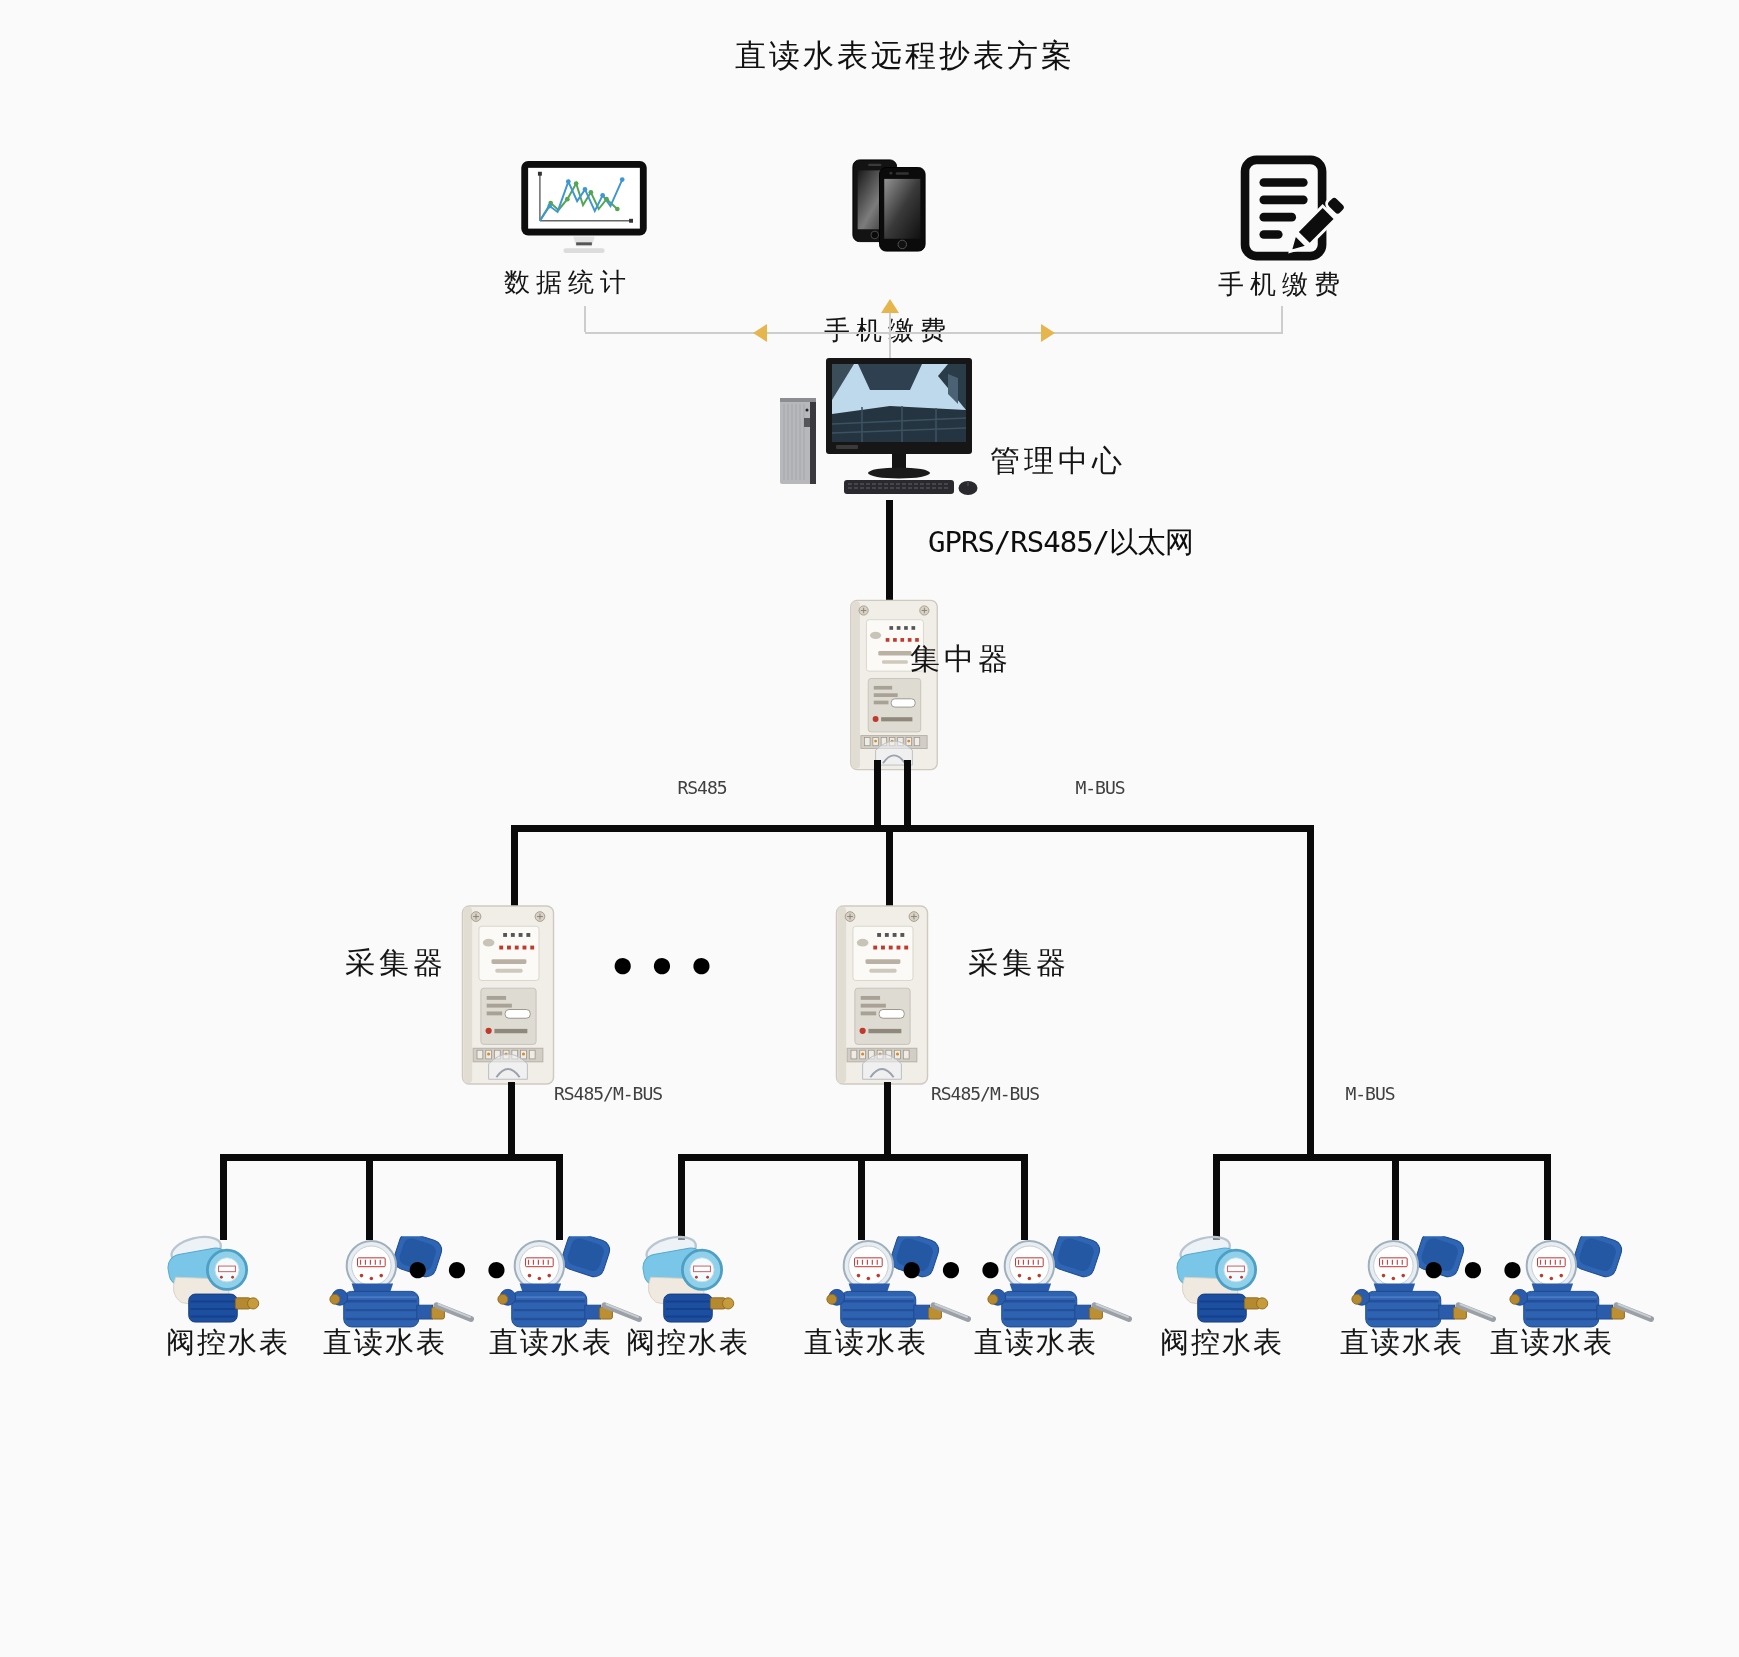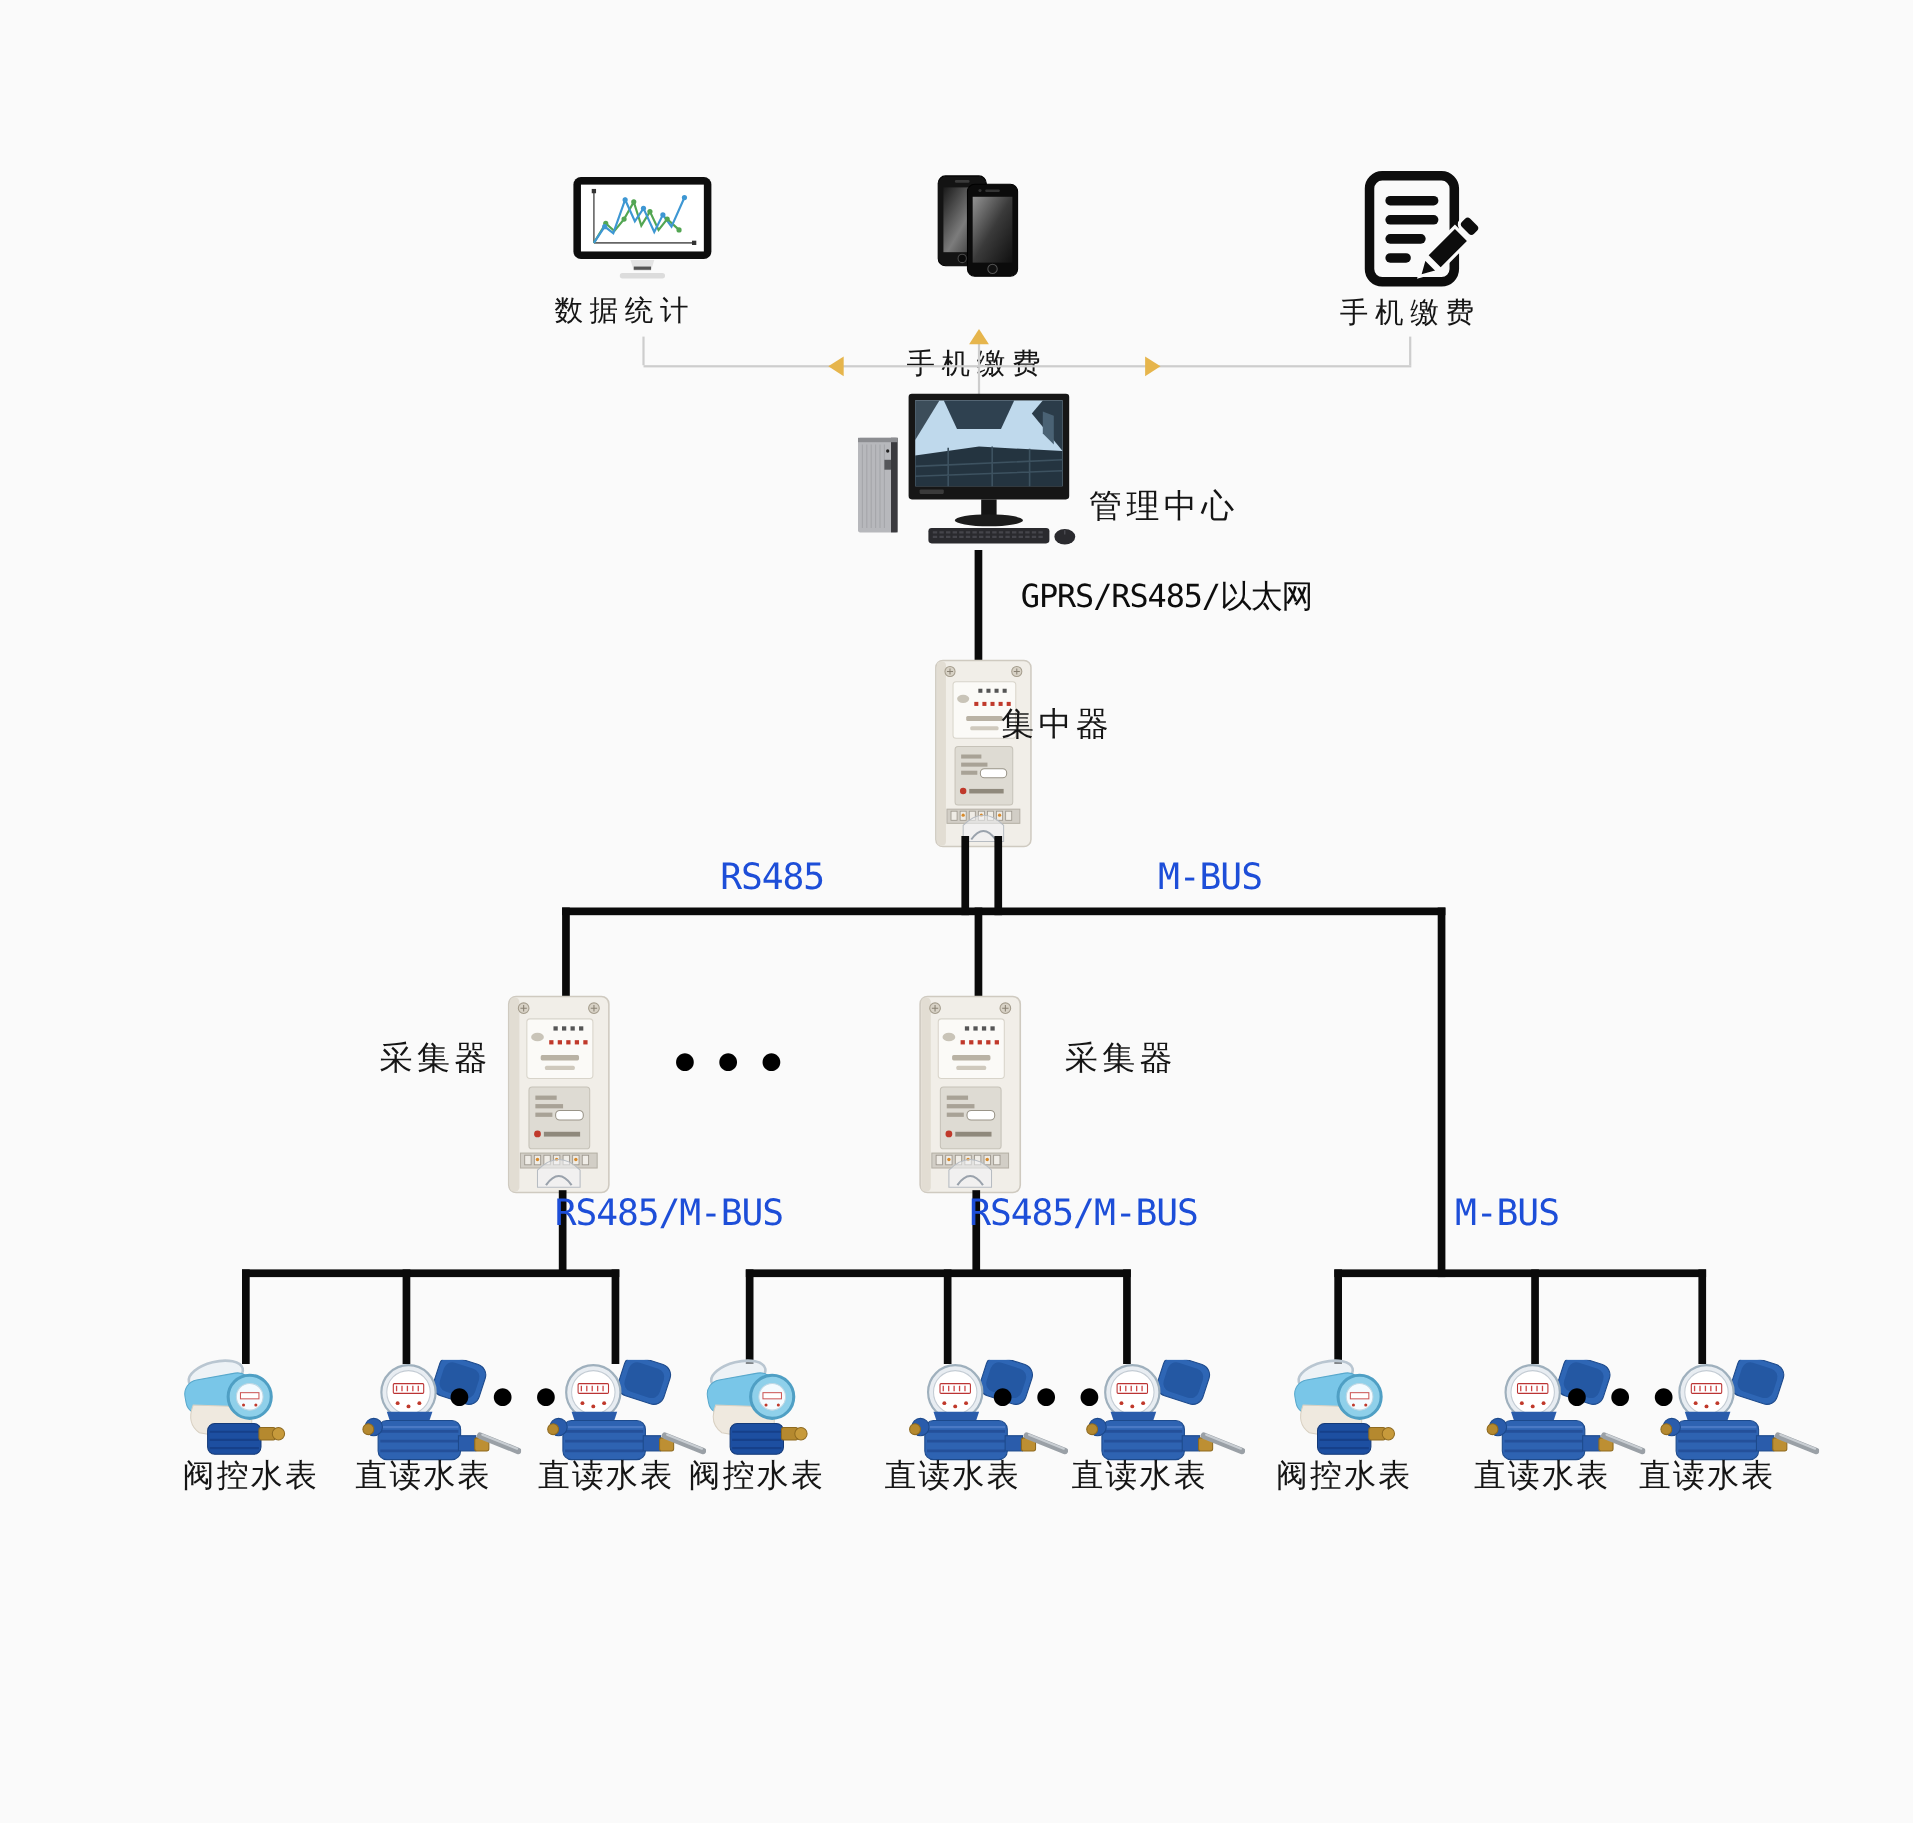--- a/index.html
+++ b/index.html
@@ -13,21 +13,21 @@
   .tv{position:absolute;width:2px;background:#cdcdcd;}
   .th{position:absolute;height:2px;background:#cdcdcd;}
   
   .arr-up{position:absolute;width:0;height:0;border-left:9px solid transparent;border-right:9px solid transparent;border-bottom:14px solid #e6b54c;}
   .arr-left{position:absolute;width:0;height:0;border-top:9px solid transparent;border-bottom:9px solid transparent;border-right:14px solid #e6b54c;}
   .arr-right{position:absolute;width:0;height:0;border-top:9px solid transparent;border-bottom:9px solid transparent;border-left:14px solid #e6b54c;}
   .lbl{position:absolute;color:#151515;white-space:nowrap;line-height:1.15;}
   .c{transform:translateX(-50%);}
   .f-title{font-size:31px;letter-spacing:3px;color:#111;}
   .f-func{font-size:26px;letter-spacing:6px;}
-  .f-tech{font-family:"DejaVu Sans Mono","Liberation Mono",monospace;font-size:33px;letter-spacing:-1px;color:#1d4ed8;}
+  .f-tech{font-family:"DejaVu Sans Mono","Liberation Mono",monospace;font-size:18px;letter-spacing:-1px;color:#404040;}
   .f-uplink{font-family:"DejaVu Sans Mono","Liberation Mono",monospace;font-size:29px;letter-spacing:-1px;color:#0d0d0d;}
   .f-node{font-size:30px;letter-spacing:4px;}
   .f-meter{font-size:29px;letter-spacing:2px;}
   .dots{position:absolute;transform:translateX(-50%);font-size:46px;line-height:1;letter-spacing:10px;color:#000;font-weight:bold;font-family:"DejaVu Sans",sans-serif;}
   svg{display:block;}
 </style>
 </head>
 <body>
 
 <svg width="0" height="0" style="position:absolute" aria-hidden="true">
@@ -205,20 +205,21 @@
       <rect x="94" y="70" width="16" height="14" fill="#2a5cab" stroke="#1d4a8c"></rect>
       <rect x="109" y="72" width="13" height="12" rx="2" fill="#bd8f33" stroke="#8f6a1f"></rect>
       <path d="M114 70 L149 84" stroke="#9aa0a6" stroke-width="6" stroke-linecap="round"></path>
       <path d="M116 69 L148 82" stroke="#c9ced3" stroke-width="2" stroke-linecap="round"></path>
     </symbol>
   </defs>
 </svg>
 
 <div class="canvas">
 
+  <div class="lbl c f-title" style="left:905px;top:38px;">直读水表远程抄表方案</div>
 
   <svg class="abs" style="left:520px;top:160px;" width="128" height="98" viewBox="0 0 130 100">
       <use href="#sym-chart-monitor"></use>
     </svg>
   <div class="lbl c f-func" style="left:568px;top:268px;">数据统计</div>
 
   <svg class="abs" style="left:851px;top:158px;" width="76" height="95" viewBox="0 0 80 100">
       <use href="#sym-phones"></use>
     </svg>
   <div class="lbl c f-func" style="left:888px;top:268px;margin-top:48px;">手机缴费</div>

